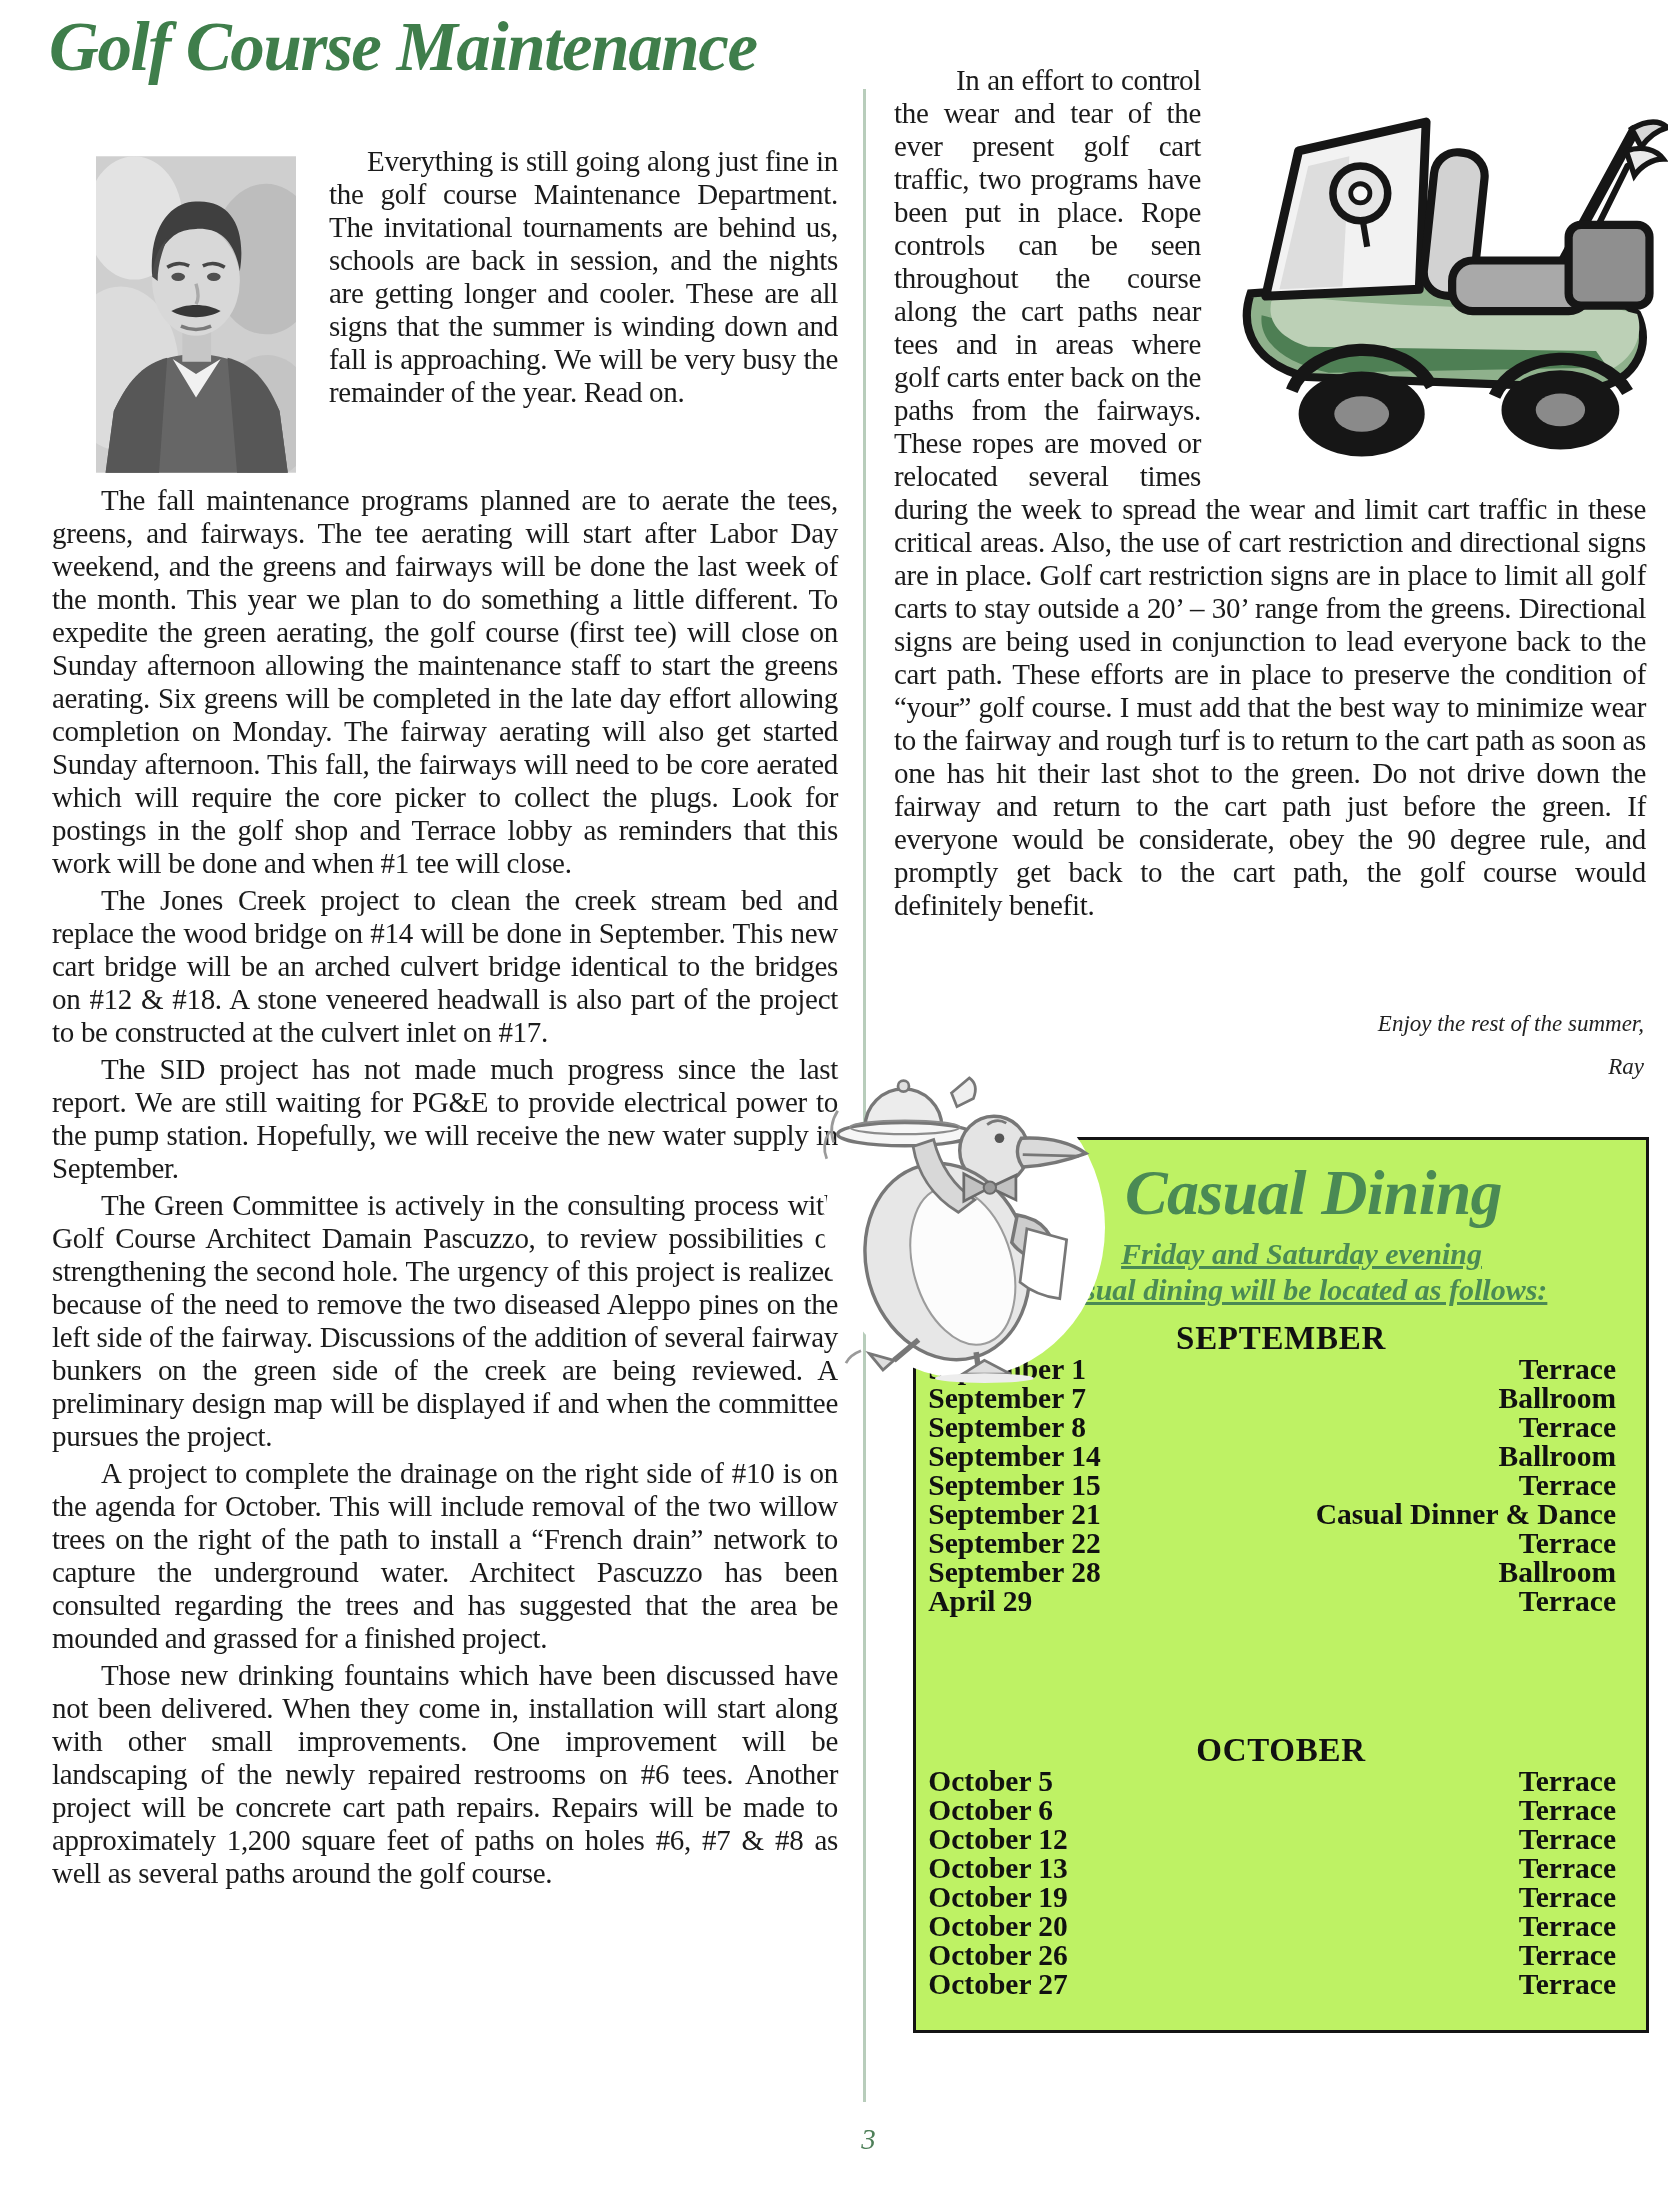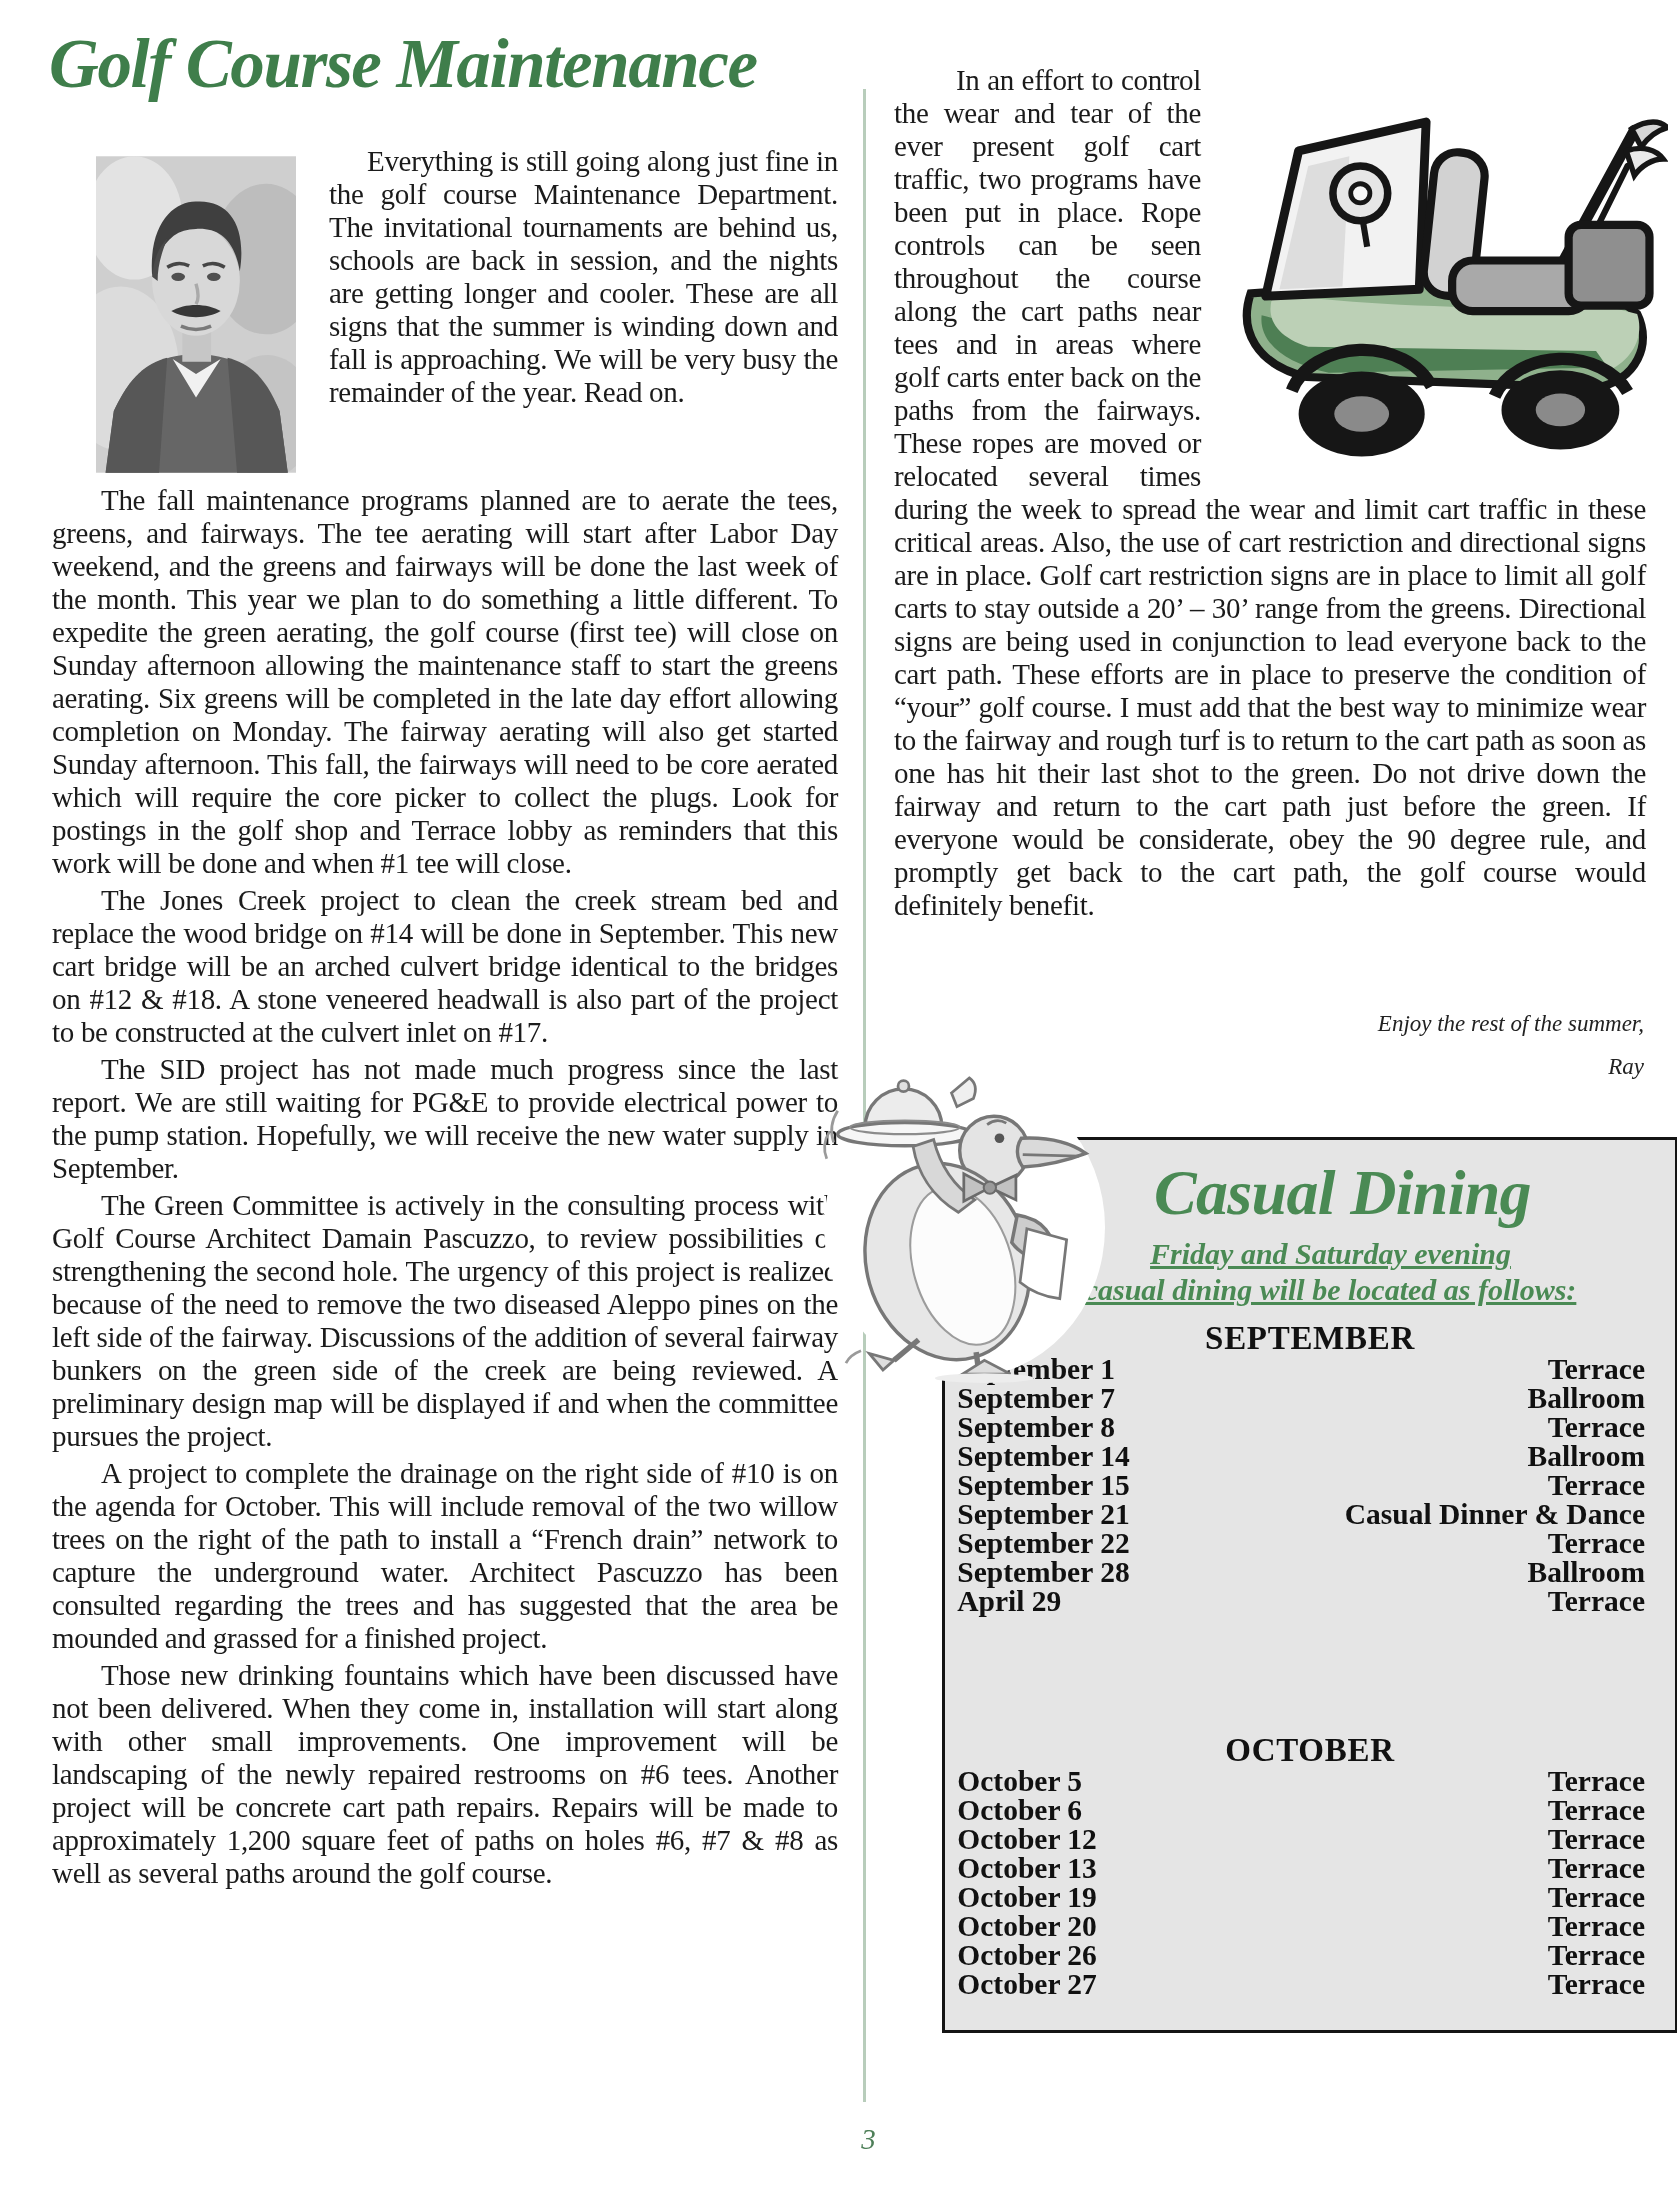--- a/index.html
+++ b/index.html
@@ -2,21 +2,21 @@
 <html style="font-size:11px"><head>
 <meta charset="utf-8">
 <style>
   html,body{margin:0;padding:0;background:#ffffff;}
   .page{
     position:relative; width:1677px; height:2194px; background:#ffffff;
     font-family:"Liberation Serif","DejaVu Serif",serif; color:#1b1b1b; overflow:hidden;
   }
   
   .page-title{
-    position:absolute; left:49px; top:27px; margin:0; width:809px;
+    position:absolute; left:49px; top:10px; margin:0; width:809px;
     font-style:italic; font-weight:bold; font-size:69px; letter-spacing:-1.4px;
     color:#3f7e4b; line-height:1.1;
   }
   
   .body-p{
     margin:4px; font-size:29px; line-height:33px; letter-spacing:-0.3px;
     text-align:justify; text-justify:inter-word;
   }
   .indent{ text-indent:49px; }
   .intro-block{ position:absolute; left:48px; top:141px; width:794px; }
@@ -31,22 +31,22 @@
   .cart-art{ position:absolute; left:1226px; top:63px; width:442px; height:408px; }
   .penguin-art{ position:absolute; left:817px; top:1056px; width:295px; height:329px; z-index:5; }
   .divider{ position:absolute; left:863px; top:89px; width:2.7px; height:2013px; background:#b8cdbb; }
   
   .signoff{
     position:absolute; right:33px; top:1002px; width:617px; text-align:right;
     font-style:italic; font-size:23px; line-height:43px; color:#222222;
   }
   
   .dining-box{
-    position:absolute; left:942px; top:1137px; width:736px; height:896px;
-    border:3.4px solid #141414; box-sizing:border-box; background:#e5e5e5;
+    position:absolute; left:913px; top:1137px; width:736px; height:896px;
+    border:3.4px solid #141414; box-sizing:border-box; background:#bef264;
   }
   .dining-title{
     margin-top:20.6px; padding-left:65px; text-align:center;
     font-style:italic; font-weight:bold; font-size:64px; line-height:1;
     color:#4a8a54; letter-spacing:-0.7px;
   }
   .dining-sub{
     margin-top:11px; padding-left:41px; text-align:center;
     font-style:italic; font-weight:bold; font-size:30px; line-height:36px; color:#4a8a54;text-decoration:underline;
   }

